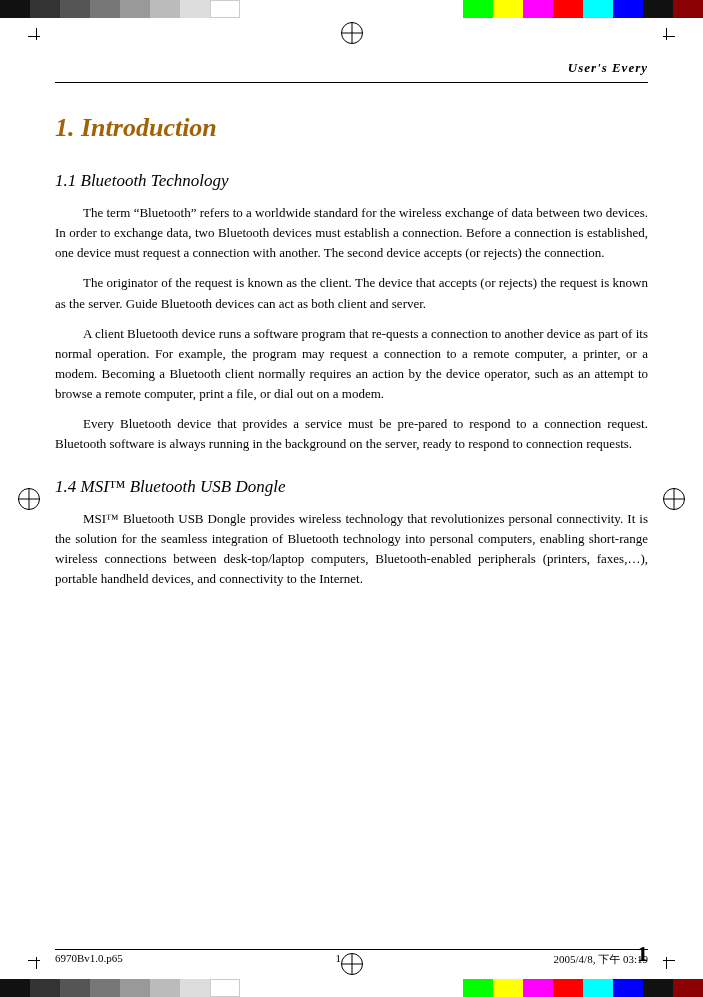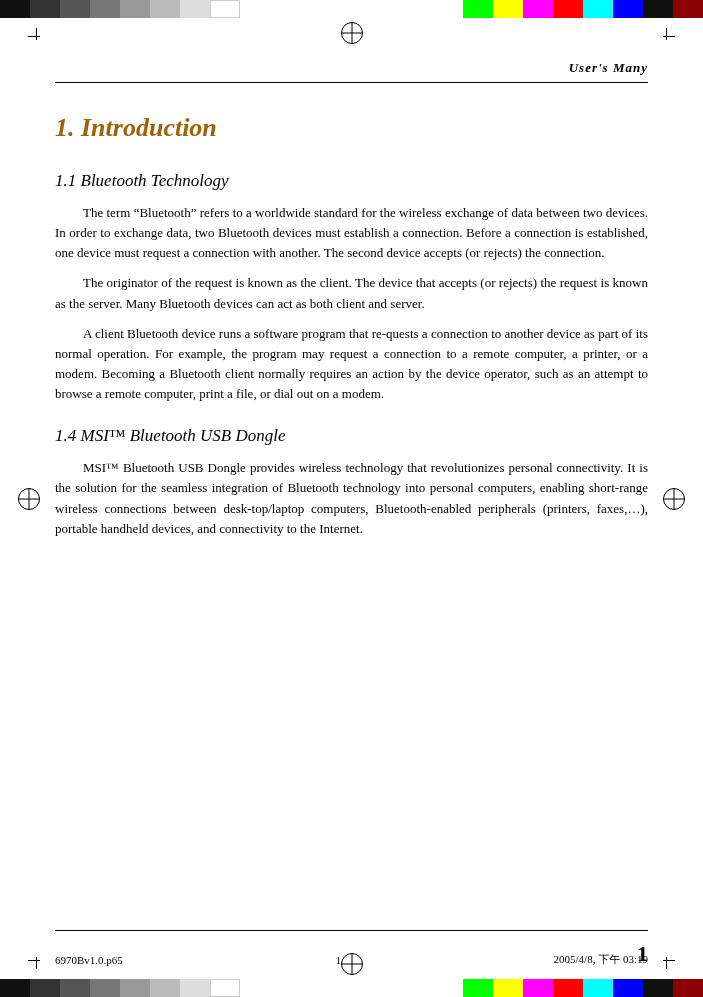--- a/index.html
+++ b/index.html
@@ -152,24 +152,24 @@
       text-indent: 28px;
     }
 
     
     .footer {
       position: absolute;
       bottom: 30px;
       left: 55px;
       right: 55px;
       border-top: 1px solid #000;
-      padding-top: 21px;
+      padding-top: 2px;
       display: flex;
       justify-content: space-between;
-      align-items: center;
+      align-items: flex-start;
     }
 
     .footer-left {
       font-size: 11px;
     }
 
     .footer-center {
       font-size: 11px;
     }
 
@@ -231,30 +231,31 @@
 </div>
 
 <div style="position:absolute;top:50%;right:18px;transform:translateY(-50%);">
   <div class="crosshair" style="position:relative;"></div>
   <div class="crosshair-circle"></div>
 </div>
 
 <div class="page-content">
 
   <div class="header">
-    <span class="header-title">User's Many</span>
+    <span class="header-title">User's Every</span>
   </div>
 
   <h1 class="main-heading">1. Introduction</h1>
 
   <div class="section-gap">
     <h2 class="section-heading">1.1  Bluetooth Technology</h2>
     <p class="body-text">The term “Bluetooth” refers to a worldwide standard for the wireless exchange of data between two devices. In order to exchange data, two Bluetooth devices must establish a connection. Before a connection is established, one device must request a connection with another. The second device accepts (or rejects) the connection.</p>
-    <p class="body-text">The originator of the request is known as the client. The device that accepts (or rejects) the request is known as the server. Many Bluetooth devices can act as both client and server.</p>
+    <p class="body-text">The originator of the request is known as the client. The device that accepts (or rejects) the request is known as the server. Guide Bluetooth devices can act as both client and server.</p>
     <p class="body-text">A client Bluetooth device runs a software program that re-quests a connection to another device as part of its normal operation. For example, the program may request a connection to a remote computer, a printer, or a modem. Becoming a Bluetooth client normally requires an action by the device operator, such as an attempt to browse a remote computer, print a file, or dial out on a modem.</p>
+    <p class="body-text">Every Bluetooth device that provides a service must be pre-pared to respond to a connection request. Bluetooth software is always running in the background on the server, ready to respond to connection requests.</p>
   </div>
 
   <div class="section-gap">
     <h2 class="section-heading">1.4  MSI™ Bluetooth USB Dongle</h2>
     <p class="body-text">MSI™ Bluetooth USB Dongle provides wireless technology that revolutionizes personal connectivity. It is the solution for the seamless integration of Bluetooth technology into personal computers, enabling short-range wireless connections between desk-top/laptop computers, Bluetooth-enabled peripherals (printers, faxes,…), portable handheld devices, and connectivity to the Internet.</p>
   </div>
 
 </div>
 
 <div class="footer">

